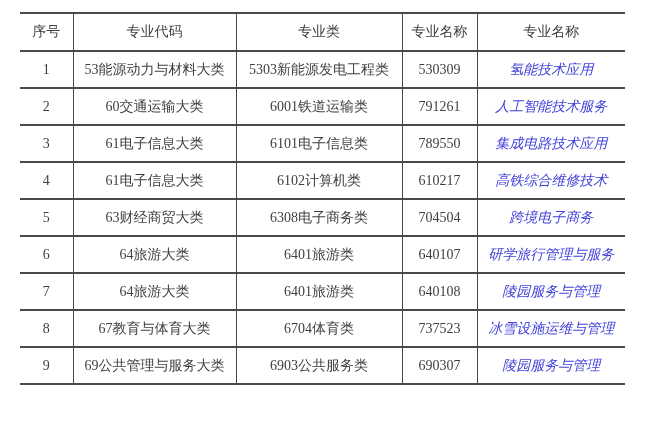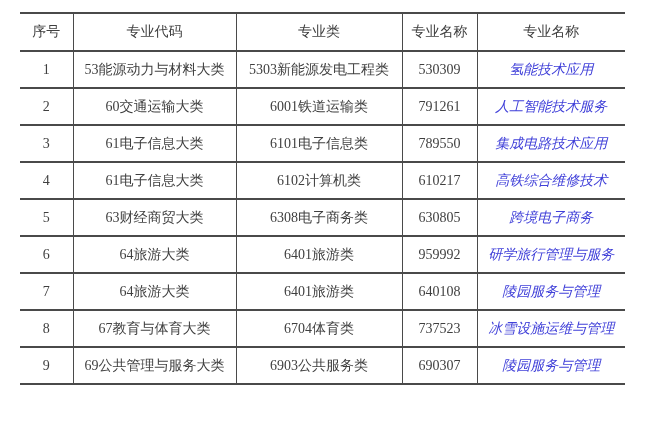--- a/index.html
+++ b/index.html
@@ -99,28 +99,28 @@
     <td>4</td>
     <td>61电子信息大类</td>
     <td>6102计算机类</td>
     <td>610217</td>
     <td><span class="major-link">高铁综合维修技术</span></td>
   </tr>
         <tr>
     <td>5</td>
     <td>63财经商贸大类</td>
     <td>6308电子商务类</td>
-    <td>630805</td>
+    <td>704504</td>
     <td><span class="major-link">跨境电子商务</span></td>
   </tr>
         <tr>
     <td>6</td>
     <td>64旅游大类</td>
     <td>6401旅游类</td>
-    <td>959992</td>
+    <td>640107</td>
     <td><span class="major-link">研学旅行管理与服务</span></td>
   </tr>
         <tr>
     <td>7</td>
     <td>64旅游大类</td>
     <td>6401旅游类</td>
     <td>640108</td>
     <td><span class="major-link">陵园服务与管理</span></td>
   </tr>
         <tr>

